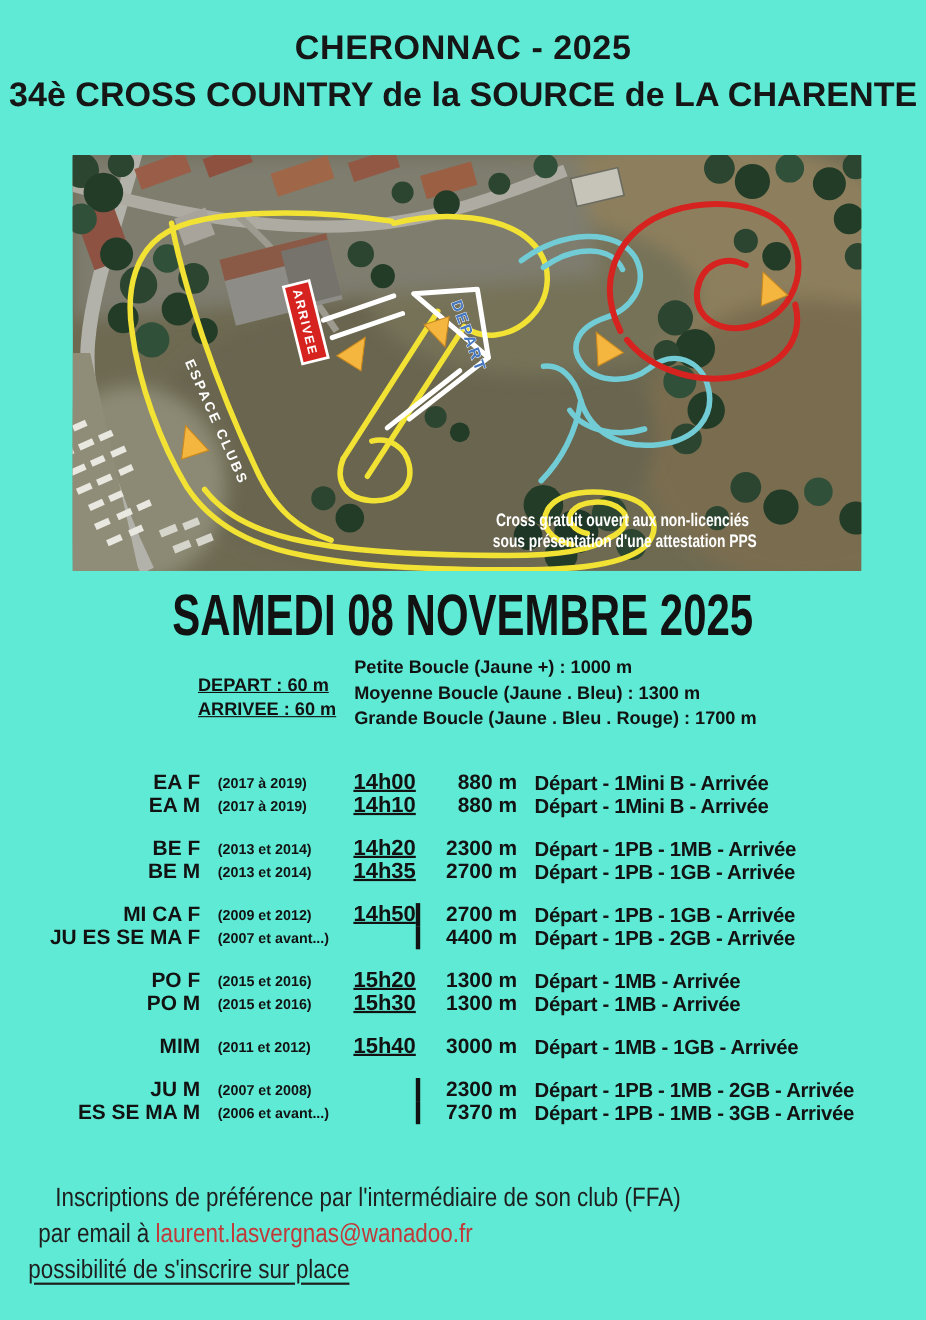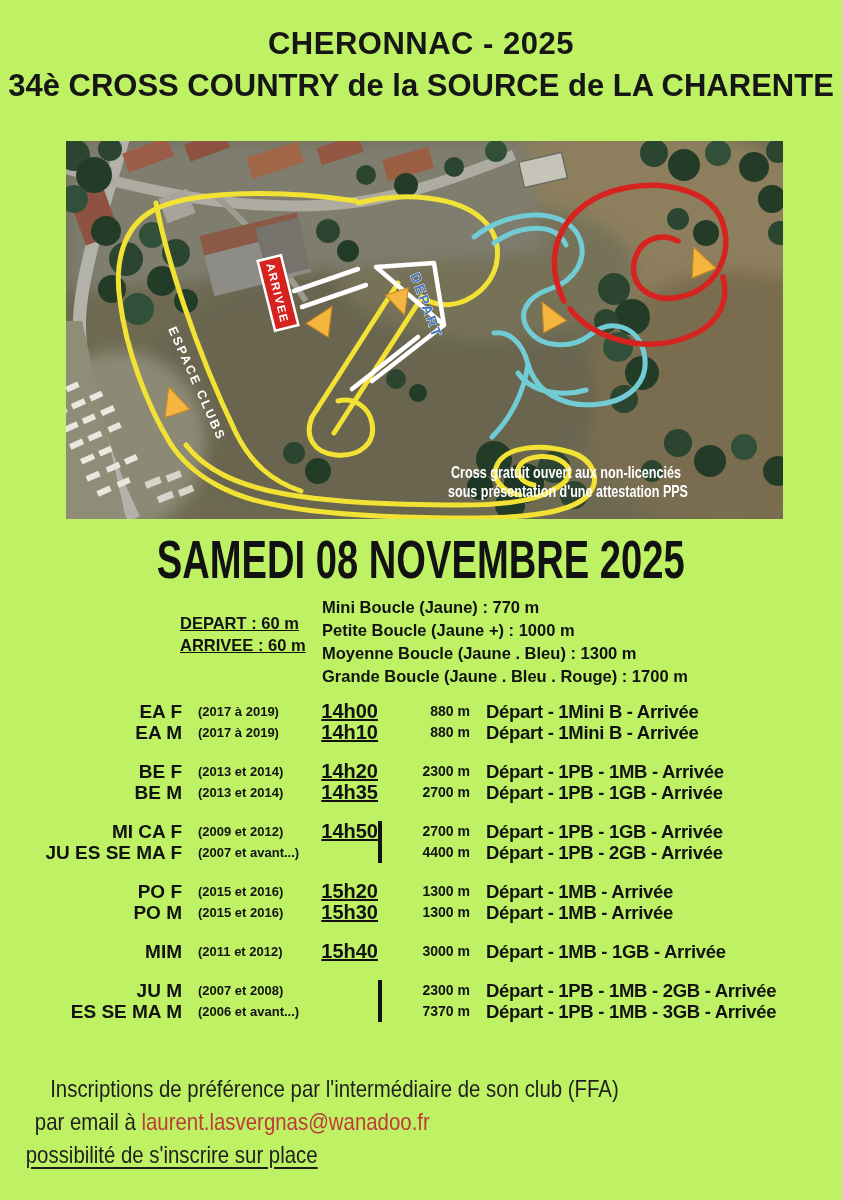--- a/index.html
+++ b/index.html
@@ -1,19 +1,19 @@
 <!DOCTYPE html>
 <html><head>
 <meta charset="utf-8">
 <style>
 * { margin:0; padding:0; box-sizing:border-box; }
 html,body { background:#ffffff; }
 .page {
   position:relative; width:842px; height:1200px; margin:0 auto;
-  background:#bef264; overflow:hidden;
+  background:#5eead4; overflow:hidden;
   font-family:"Liberation Sans", sans-serif; color:#161616;
 }
 .hdr { position:absolute; left:0; width:100%; text-align:center; font-weight:bold; white-space:nowrap; }
 .h-title   { top:26px;  font-size:31px; letter-spacing:.5px; }
 .h-sub     { top:68px;  font-size:31px; }
 .h-subsub  { top:105px; font-size:16px; letter-spacing:.3px; }
 
 .map { position:absolute; left:66px; top:141px; width:717px; height:378px; }
 .map svg { display:block; width:100%; height:100%; }
 .map text { font-family:"Liberation Sans", sans-serif; font-weight:bold; }
@@ -24,21 +24,21 @@
 
 .startfinish { position:absolute; left:180px; top:612px; font-size:16.5px; font-weight:bold; line-height:22px; color:#121212; white-space:nowrap;text-decoration:underline; }
 .loops { position:absolute; left:322px; top:596px; font-size:16.5px; font-weight:bold; line-height:23px; color:#121212; white-space:nowrap; }
 
 .schedule { position:absolute; top:701px; left:0; width:842px; color:#121212; }
 .group { margin-bottom:18px; }
 .row { display:grid; grid-template-columns:188px 122px 68px 96px 1fr; height:21px; line-height:21px; align-items:center; font-weight:bold; white-space:nowrap; }
 .cat    { text-align:right; font-size:19px; padding-right:6px; }
 .years  { font-size:13px; padding-left:10px; }
 .time   { font-size:20px; text-align:right;text-decoration:underline; }
-.dist   { font-size:14px; text-align:right; padding-right:4px; }
+.dist   { font-size:19px; text-align:right; padding-right:4px; }
 .group.bar .dist { border-left:4px solid #121212; }
 .course { font-size:18.5px; padding-left:12px; letter-spacing:-.3px; }
 
 .footer { position:absolute; top:1072px; left:0; width:100%; text-align:left; color:#1e1e1e; }
 .f-line { height:33px; line-height:33px; }
 .f-line > span.sqz { display:inline-block; font-size:24px; transform:scaleX(.85); transform-origin:50% 50%; white-space:nowrap; }
 .f-email { text-decoration:none; }
 .f-underline { text-decoration:underline; text-underline-offset:4px; }
 </style>
 </head>
@@ -221,21 +221,20 @@
   </div>
 
   <div class="date-line"><span>SAMEDI 08 NOVEMBRE 2025</span></div>
 
   <div class="startfinish">
     <div>DEPART : 60 m</div>
     <div>ARRIVEE : 60 m</div>
   </div>
 
   <div class="loops">
-    <div>Mini Boucle (Jaune) : 770 m</div>
     <div>Petite Boucle (Jaune +) : 1000 m</div>
     <div>Moyenne Boucle (Jaune . Bleu) : 1300 m</div>
     <div>Grande Boucle (Jaune . Bleu . Rouge) : 1700 m</div>
   </div>
 
   <div class="schedule">
 
     <div class="group">
       <div class="row">
         <span class="cat">EA F</span>

